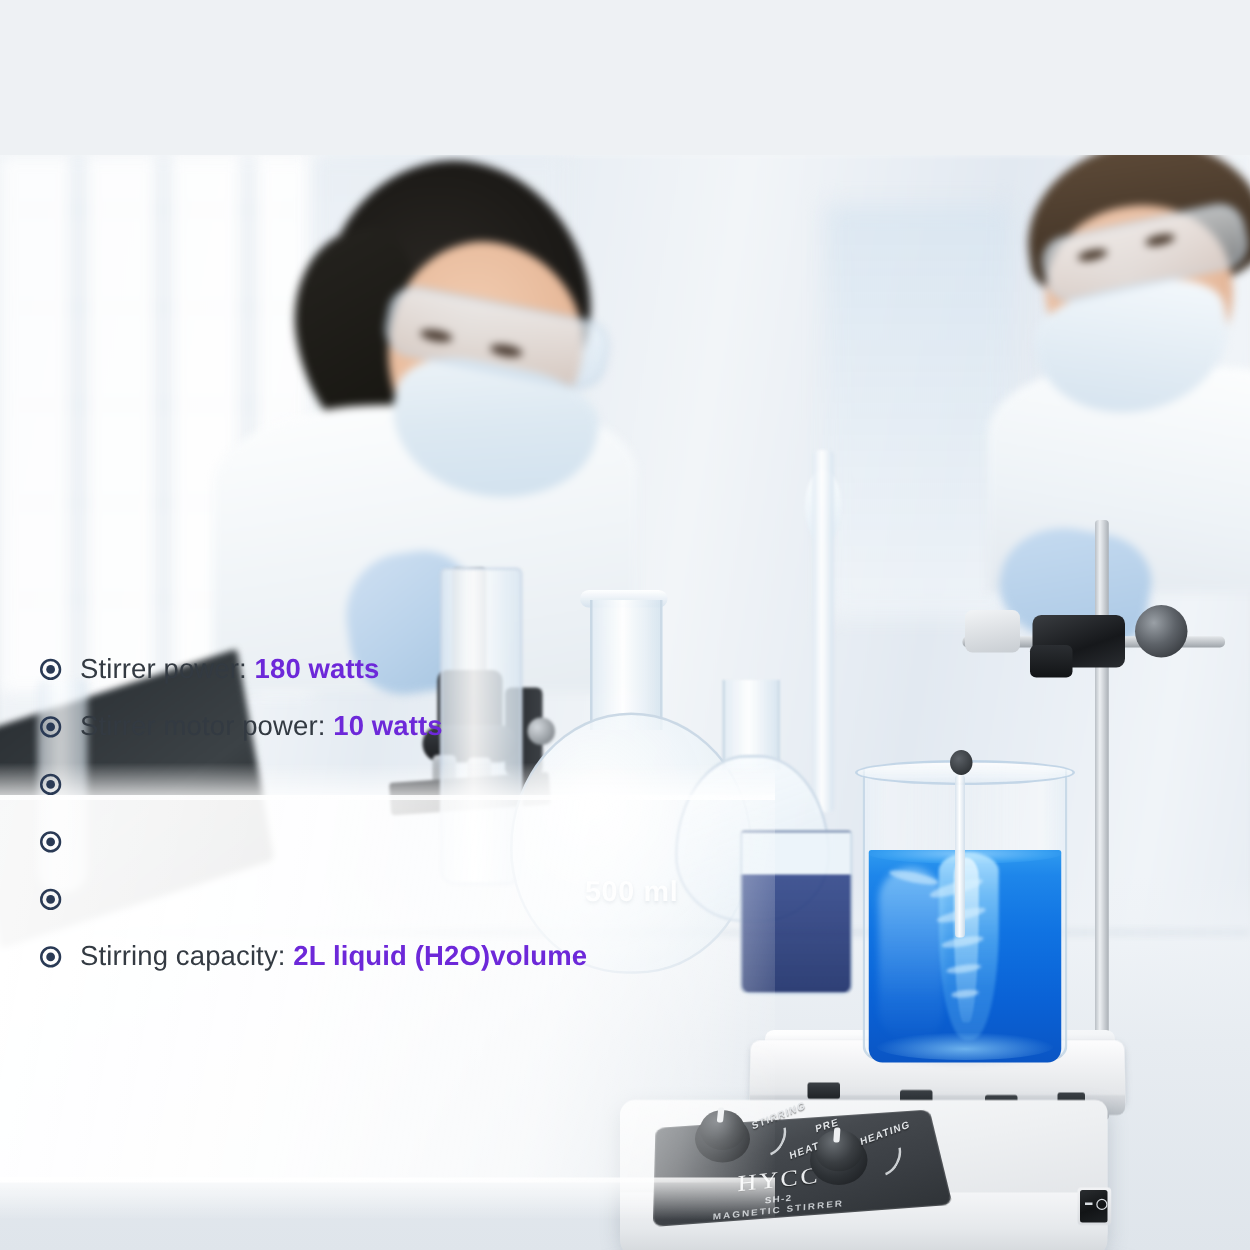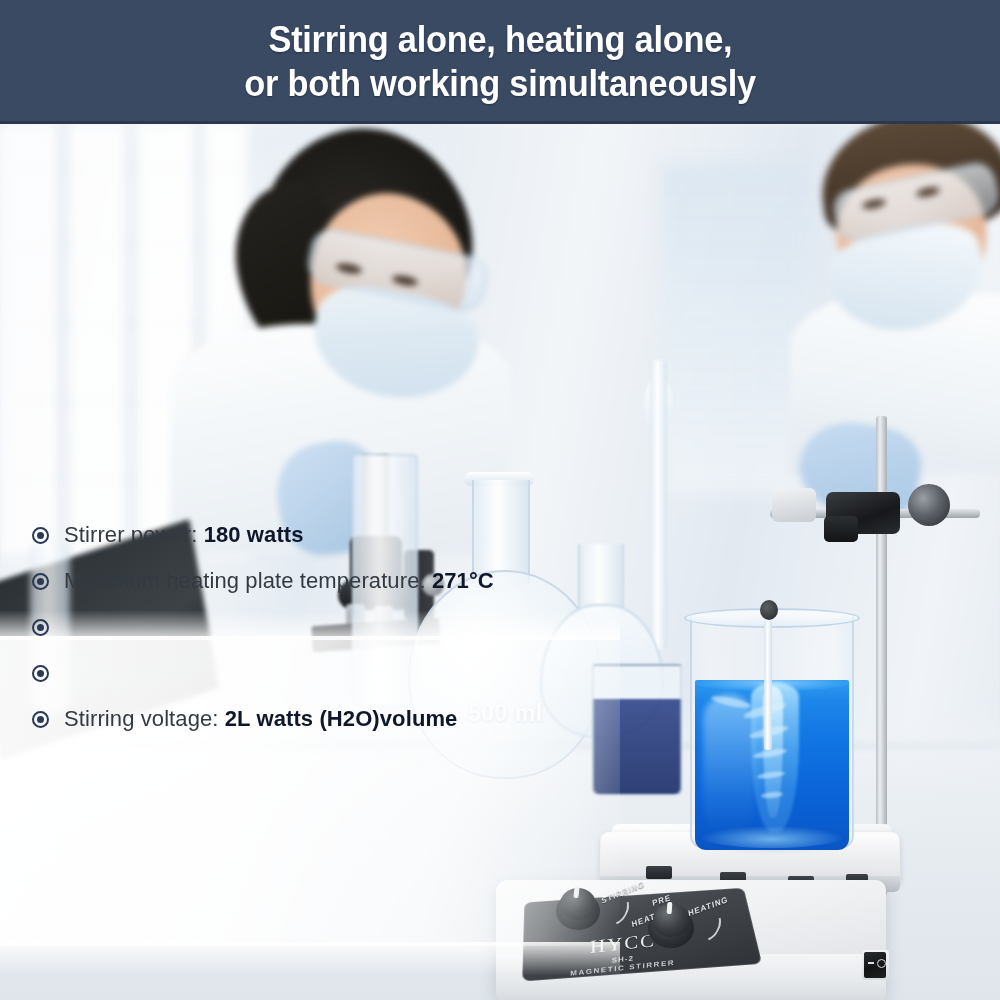--- a/index.html
+++ b/index.html
@@ -713,21 +713,21 @@
     border-radius: 50%;
   }
   .spec-text {
     color: #333a42;
     font-family: "Liberation Sans", sans-serif;
     font-size: 22px;
     letter-spacing: 0.1px;
     white-space: nowrap;
   }
   .spec-value {
-    color: #0f172a;
+    color: #6d28d9;
     font-weight: bold;
   }
 </style>
 </head>
 <body>
 
 <div id="page">
 
   <div class="photo">
 
@@ -863,32 +863,31 @@
     <div class="spec-overlay"></div>
   </div>
 
   <ul class="spec-list">
     <li class="spec-item">
       <span class="spec-bullet"></span>
       <span class="spec-text"><span>Stirrer power: </span><span class="spec-value">180 watts</span></span>
     </li>
     <li class="spec-item">
       <span class="spec-bullet"></span>
-      <span class="spec-text"><span>Maximum heating plate temperature: </span><span class="spec-value">271°C</span></span>
+      <span class="spec-text"><span>Stirrer motor power: </span><span class="spec-value">10 watts</span></span>
     </li>
     <li class="spec-item">
       <span class="spec-bullet"></span>
     </li>
     <li class="spec-item">
       <span class="spec-bullet"></span>
     </li>
     <li class="spec-item">
       <span class="spec-bullet"></span>
-      <span class="spec-text"><span>Stirring voltage: </span><span class="spec-value">2L watts (H2O)volume</span></span>
+    </li>
+    <li class="spec-item">
+      <span class="spec-bullet"></span>
+      <span class="spec-text"><span>Stirring capacity: </span><span class="spec-value">2L liquid (H2O)volume</span></span>
     </li>
   </ul>
 
-  <div class="header-band">
-    <div class="header-line">Stirring alone, heating alone,</div>
-    <div class="header-line">or both working simultaneously</div>
-  </div>
 
 </div>
 
 </body></html>

